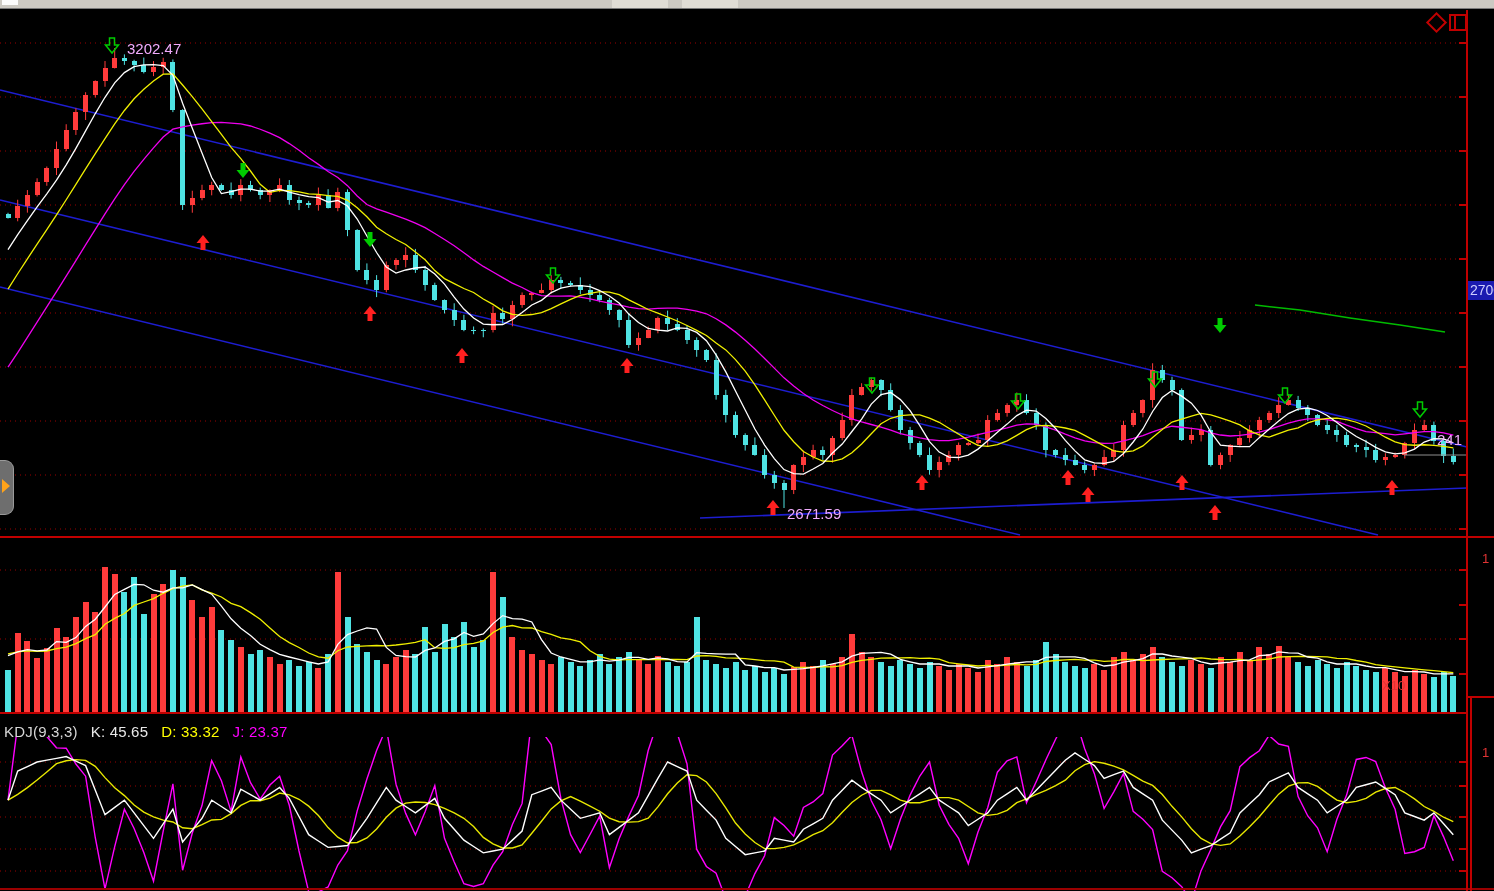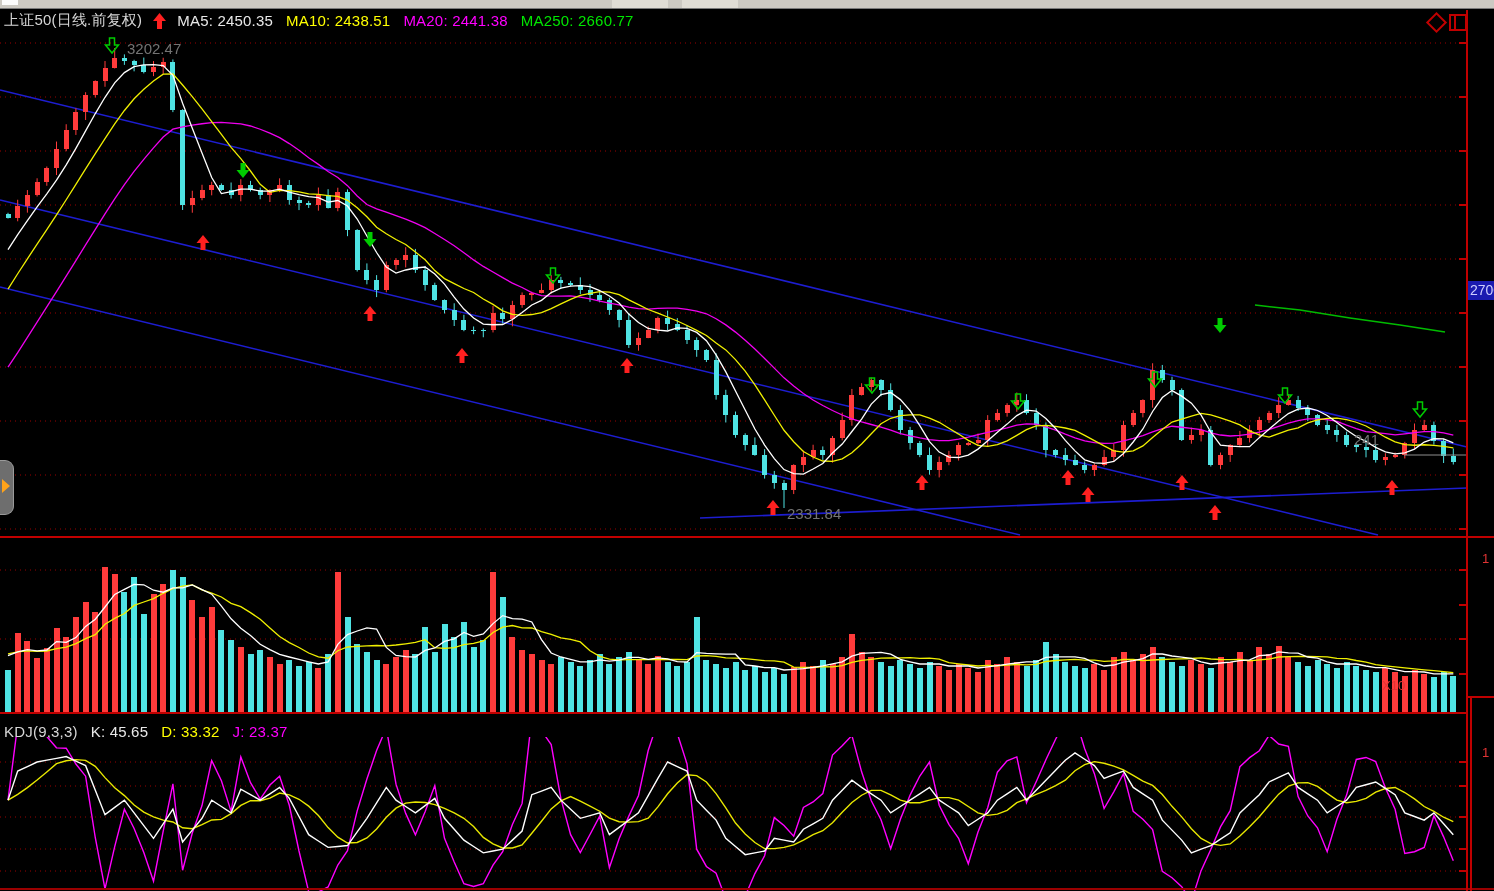--- a/index.html
+++ b/index.html
@@ -17,21 +17,21 @@
   .t-title{color:#d6d6d6;}
   .t-white{color:#e8e8e8;}
   .t-yellow{color:#ffff00;}
   .t-magenta{color:#ff00ff;}
   .t-green{color:#00e600;}
   svg.pane{position:absolute;left:0;display:block;}
   #main-svg{top:33px;}
   #vol-svg{top:562px;}
   #kdj-svg{top:737px;}
   .sep{position:absolute;background:#c00000;}
-  .label{position:absolute;color:#737373;font-size:15px;white-space:nowrap;}
+  .label{position:absolute;color:#f0abfc;font-size:15px;white-space:nowrap;}
   .rlabel{position:absolute;color:#e03434;font-size:13px;white-space:nowrap;overflow:hidden;}
   .badge{position:absolute;left:1468px;top:281px;width:26px;height:19px;background:#1b1bb0;
          color:#cfcfff;font-size:14px;line-height:19px;padding-left:2px;overflow:hidden;}
   .axis-v{position:absolute;left:1466px;top:10px;width:2px;height:881px;background:#c00000;}
   .axis-v2{position:absolute;left:1470px;top:697px;width:2px;height:194px;background:#c00000;}
   .expander{position:absolute;left:0;top:460px;width:13px;height:53px;background:#6e6e6e;
             border:1px solid #9a9a9a;border-left:none;border-radius:0 9px 9px 0;z-index:5;}
   .expander .tri{position:absolute;left:2px;top:18px;width:0;height:0;
                  border-top:7px solid transparent;border-bottom:7px solid transparent;
                  border-left:8px solid #ffa31a;}
@@ -45,30 +45,20 @@
 <body>
 
 <div class="screen">
 
   <div class="topstrip">
     <div class="whitebox"></div>
     <div class="seg" style="left:612px"></div>
     <div class="seg" style="left:682px"></div>
   </div>
 
-  <div class="hdr" id="main-header">
-    <span class="t-title">上证50(日线.前复权)</span>
-    <svg width="13" height="16" style="margin:0 -2px">
-        <path d="M6.5 0 L13 8 L9 8 L9 16 L4 16 L4 8 L0 8 Z" fill="#ff2020"></path>
-      </svg>
-    <span class="t-white">MA5: 2450.35</span>
-    <span class="t-yellow">MA10: 2438.51</span>
-    <span class="t-magenta">MA20: 2441.38</span>
-    <span class="t-green">MA250: 2660.77</span>
-  </div>
 
   <div class="icon-diamond"></div>
   <div class="icon-window">
     <div class="vline"></div>
   </div>
 
   <svg class="pane" id="main-svg" width="1467" height="504">
       <line x1="0" y1="10" x2="1467" y2="10" stroke="#9b0000" stroke-width="1" stroke-dasharray="1 4"></line>
       <line x1="1459" y1="10" x2="1467" y2="10" stroke="#c00000" stroke-width="2"></line>
       <line x1="0" y1="64" x2="1467" y2="64" stroke="#9b0000" stroke-width="1" stroke-dasharray="1 4"></line>
@@ -415,22 +405,22 @@
       <path d="M109.5 5 L114.5 5 L114.5 12 L118.5 12 L112 20 L105.5 12 L109.5 12 Z" fill="none" stroke="#00cc00" stroke-width="1.5"></path>
       <path d="M550.5 235 L555.5 235 L555.5 242 L559.5 242 L553 250 L546.5 242 L550.5 242 Z" fill="none" stroke="#00cc00" stroke-width="1.5"></path>
       <path d="M869.5 345 L874.5 345 L874.5 352 L878.5 352 L872 360 L865.5 352 L869.5 352 Z" fill="none" stroke="#00cc00" stroke-width="1.5"></path>
       <path d="M1015.5 361 L1020.5 361 L1020.5 368 L1024.5 368 L1018 376 L1011.5 368 L1015.5 368 Z" fill="none" stroke="#00cc00" stroke-width="1.5"></path>
       <path d="M1152.5 339 L1157.5 339 L1157.5 346 L1161.5 346 L1155 354 L1148.5 346 L1152.5 346 Z" fill="none" stroke="#00cc00" stroke-width="1.5"></path>
       <path d="M1282.5 355 L1287.5 355 L1287.5 362 L1291.5 362 L1285 370 L1278.5 362 L1282.5 362 Z" fill="none" stroke="#00cc00" stroke-width="1.5"></path>
       <path d="M1417.5 369 L1422.5 369 L1422.5 376 L1426.5 376 L1420 384 L1413.5 376 L1417.5 376 Z" fill="none" stroke="#00cc00" stroke-width="1.5"></path>
     </svg>
 
   <div class="label" style="left:127px;top:40px">3202.47</div>
-  <div class="label" style="left:787px;top:505px">2331.84</div>
-  <div class="label" style="left:1354px;top:431px;width:29px;overflow:hidden">241</div>
+  <div class="label" style="left:787px;top:505px">2671.59</div>
+  <div class="label" style="left:1437px;top:431px;width:29px;overflow:hidden">241</div>
   <div class="badge">2700</div>
 
   <div class="sep" style="left:0;top:536px;width:1494px;height:2px"></div>
 
 
   <svg class="pane" id="vol-svg" width="1467" height="151">
       <line x1="0" y1="8" x2="1467" y2="8" stroke="#9b0000" stroke-width="1" stroke-dasharray="1 4"></line>
       <line x1="0" y1="77" x2="1467" y2="77" stroke="#9b0000" stroke-width="1" stroke-dasharray="1 4"></line>
       <line x1="1459" y1="8" x2="1467" y2="8" stroke="#c00000" stroke-width="2"></line>
       <line x1="1459" y1="43" x2="1467" y2="43" stroke="#c00000" stroke-width="2"></line>

